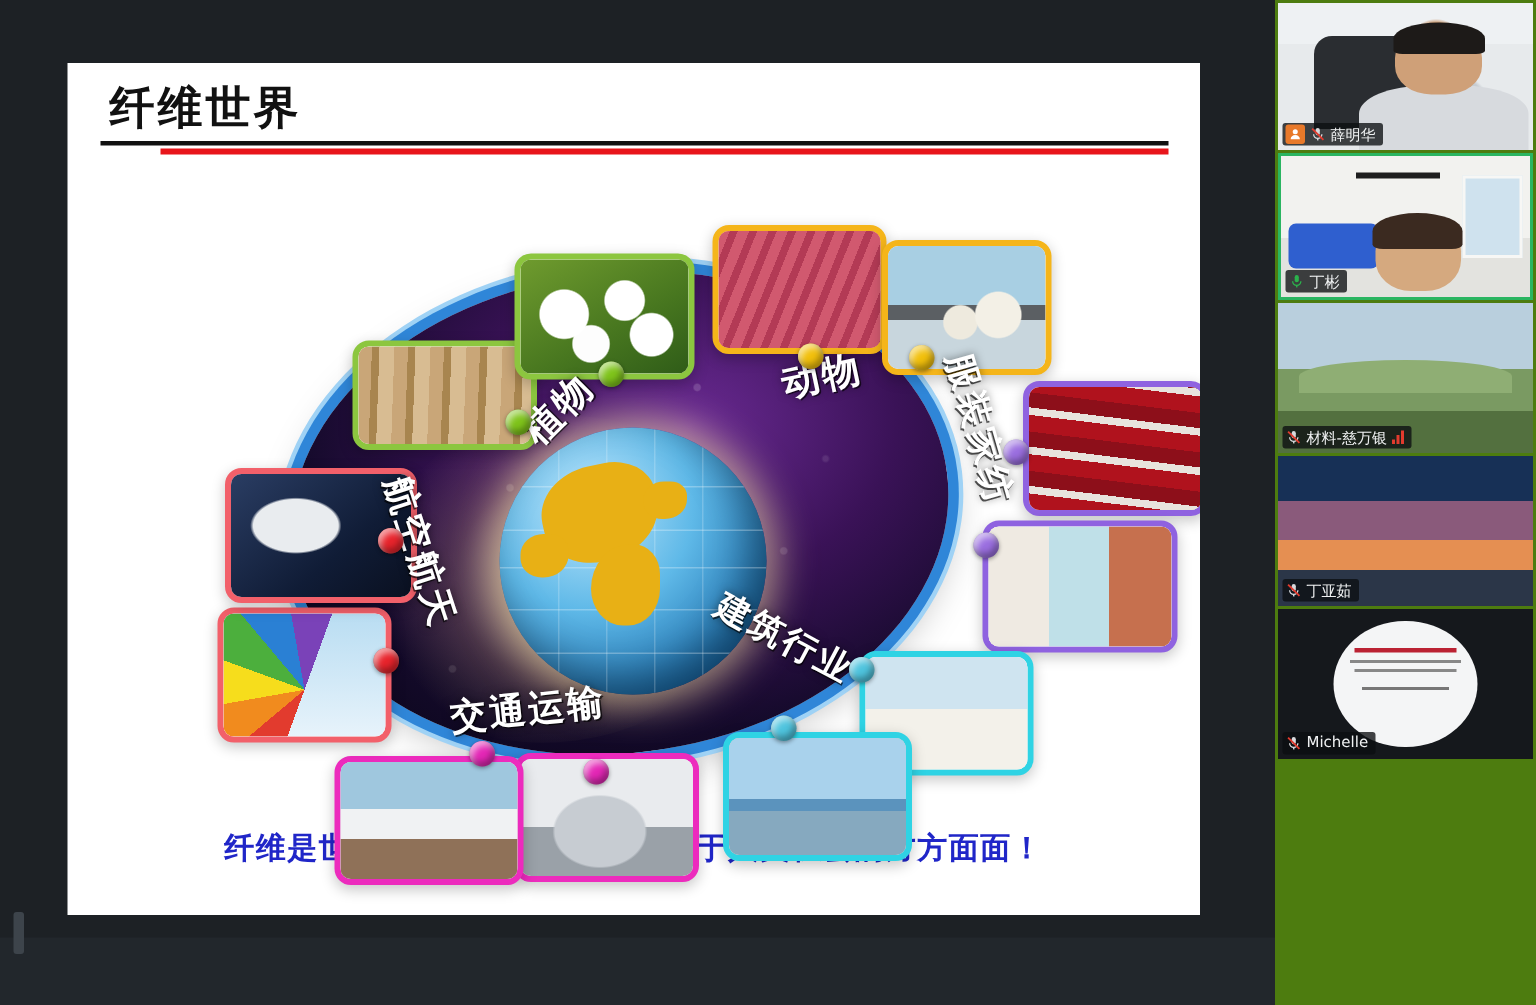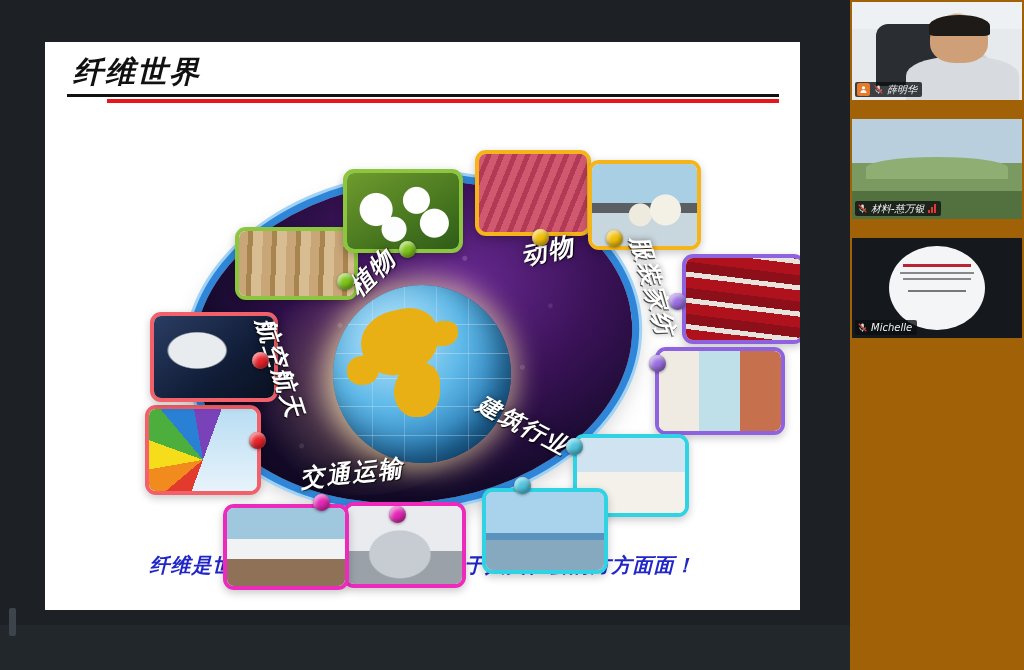--- a/index.html
+++ b/index.html
@@ -6,21 +6,20 @@
     margin: 0; padding: 0;
     width: 1024px; height: 670px;
     overflow: hidden;
     background: #1b1f24;
     font-family: "Liberation Sans", "DejaVu Sans", sans-serif;
   }
   #app {
     position: relative;
     width: 1024px; height: 670px;
     background: #22272c;
-    font-style: italic;
   }
 
   
   #share-stage {
     position: absolute;
     left: 0; top: 0;
     width: 850px; height: 625px;
     background: #1d2125;
   }
   #slide {
@@ -278,24 +277,24 @@
     width: 7px; height: 28px;
     background: #3d444b;
     border-radius: 2px;
   }
 
   
   #strip {
     position: absolute;
     right: 0; top: 0;
     width: 174px; height: 670px;
-    background: #a16207;
+    background: #4d7c0f;
     display: flex;
     flex-direction: column;
-    gap: 19px;
+    gap: 2px;
     padding-top: 2px;
     box-sizing: border-box;
   }
   .tile {
     position: relative;
     width: 170px;
     margin: 0 2px;
     background: #0e1114;
     overflow: hidden;
     flex: none;
@@ -488,20 +487,37 @@
         <svg class="mini-ico" viewBox="0 0 16 16">
           <rect x="6" y="2" width="4" height="7" rx="2" fill="#d8dadd"></rect>
           <path d="M4 8a4 4 0 0 0 8 0" stroke="#d8dadd" stroke-width="1.3" fill="none"></path>
           <rect x="7.3" y="12" width="1.4" height="2" fill="#d8dadd"></rect>
           <line x1="2.5" y1="2.5" x2="13.5" y2="13.5" stroke="#e23b2e" stroke-width="1.8"></line>
         </svg>
         <span class="nm">薛明华</span>
       </div>
     </div>
 
+    <div class="tile t2">
+      <div class="vid v2">
+        <div class="window"></div>
+          <div class="sofa"></div>
+          <div class="shelf"></div>
+        <div class="head"></div>
+          <div class="hair"></div>
+      </div>
+      <div class="namebar">
+        <svg class="mini-ico" viewBox="0 0 16 16">
+          <rect x="6" y="2" width="4" height="7" rx="2" fill="#2bb24c"></rect>
+          <path d="M4 8a4 4 0 0 0 8 0" stroke="#2bb24c" stroke-width="1.3" fill="none"></path>
+          <rect x="7.3" y="12" width="1.4" height="2" fill="#2bb24c"></rect>
+        </svg>
+        <span class="nm">丁彬</span>
+      </div>
+    </div>
 
     <div class="tile t3">
       <div class="vid v3">
           <div class="hill"></div>
         </div>
       <div class="namebar">
         <svg class="mini-ico" viewBox="0 0 16 16">
           <rect x="6" y="2" width="4" height="7" rx="2" fill="#d8dadd"></rect>
           <path d="M4 8a4 4 0 0 0 8 0" stroke="#d8dadd" stroke-width="1.3" fill="none"></path>
           <rect x="7.3" y="12" width="1.4" height="2" fill="#d8dadd"></rect>
@@ -509,20 +525,32 @@
         </svg>
         <span class="nm">材料-慈万银</span>
         <span class="bars">
             <i></i>
             <i></i>
             <i></i>
           </span>
       </div>
     </div>
 
+    <div class="tile t4">
+      <div class="vid v4"></div>
+      <div class="namebar">
+        <svg class="mini-ico" viewBox="0 0 16 16">
+          <rect x="6" y="2" width="4" height="7" rx="2" fill="#d8dadd"></rect>
+          <path d="M4 8a4 4 0 0 0 8 0" stroke="#d8dadd" stroke-width="1.3" fill="none"></path>
+          <rect x="7.3" y="12" width="1.4" height="2" fill="#d8dadd"></rect>
+          <line x1="2.5" y1="2.5" x2="13.5" y2="13.5" stroke="#e23b2e" stroke-width="1.8"></line>
+        </svg>
+        <span class="nm">丁亚茹</span>
+      </div>
+    </div>
 
 
     <div class="tile t6">
       <div class="vid v6">
         <div class="doc"></div>
           <div class="txt1"></div>
           <div class="txt2"></div>
           <div class="txt3"></div>
           <div class="txt4"></div>
       </div>

